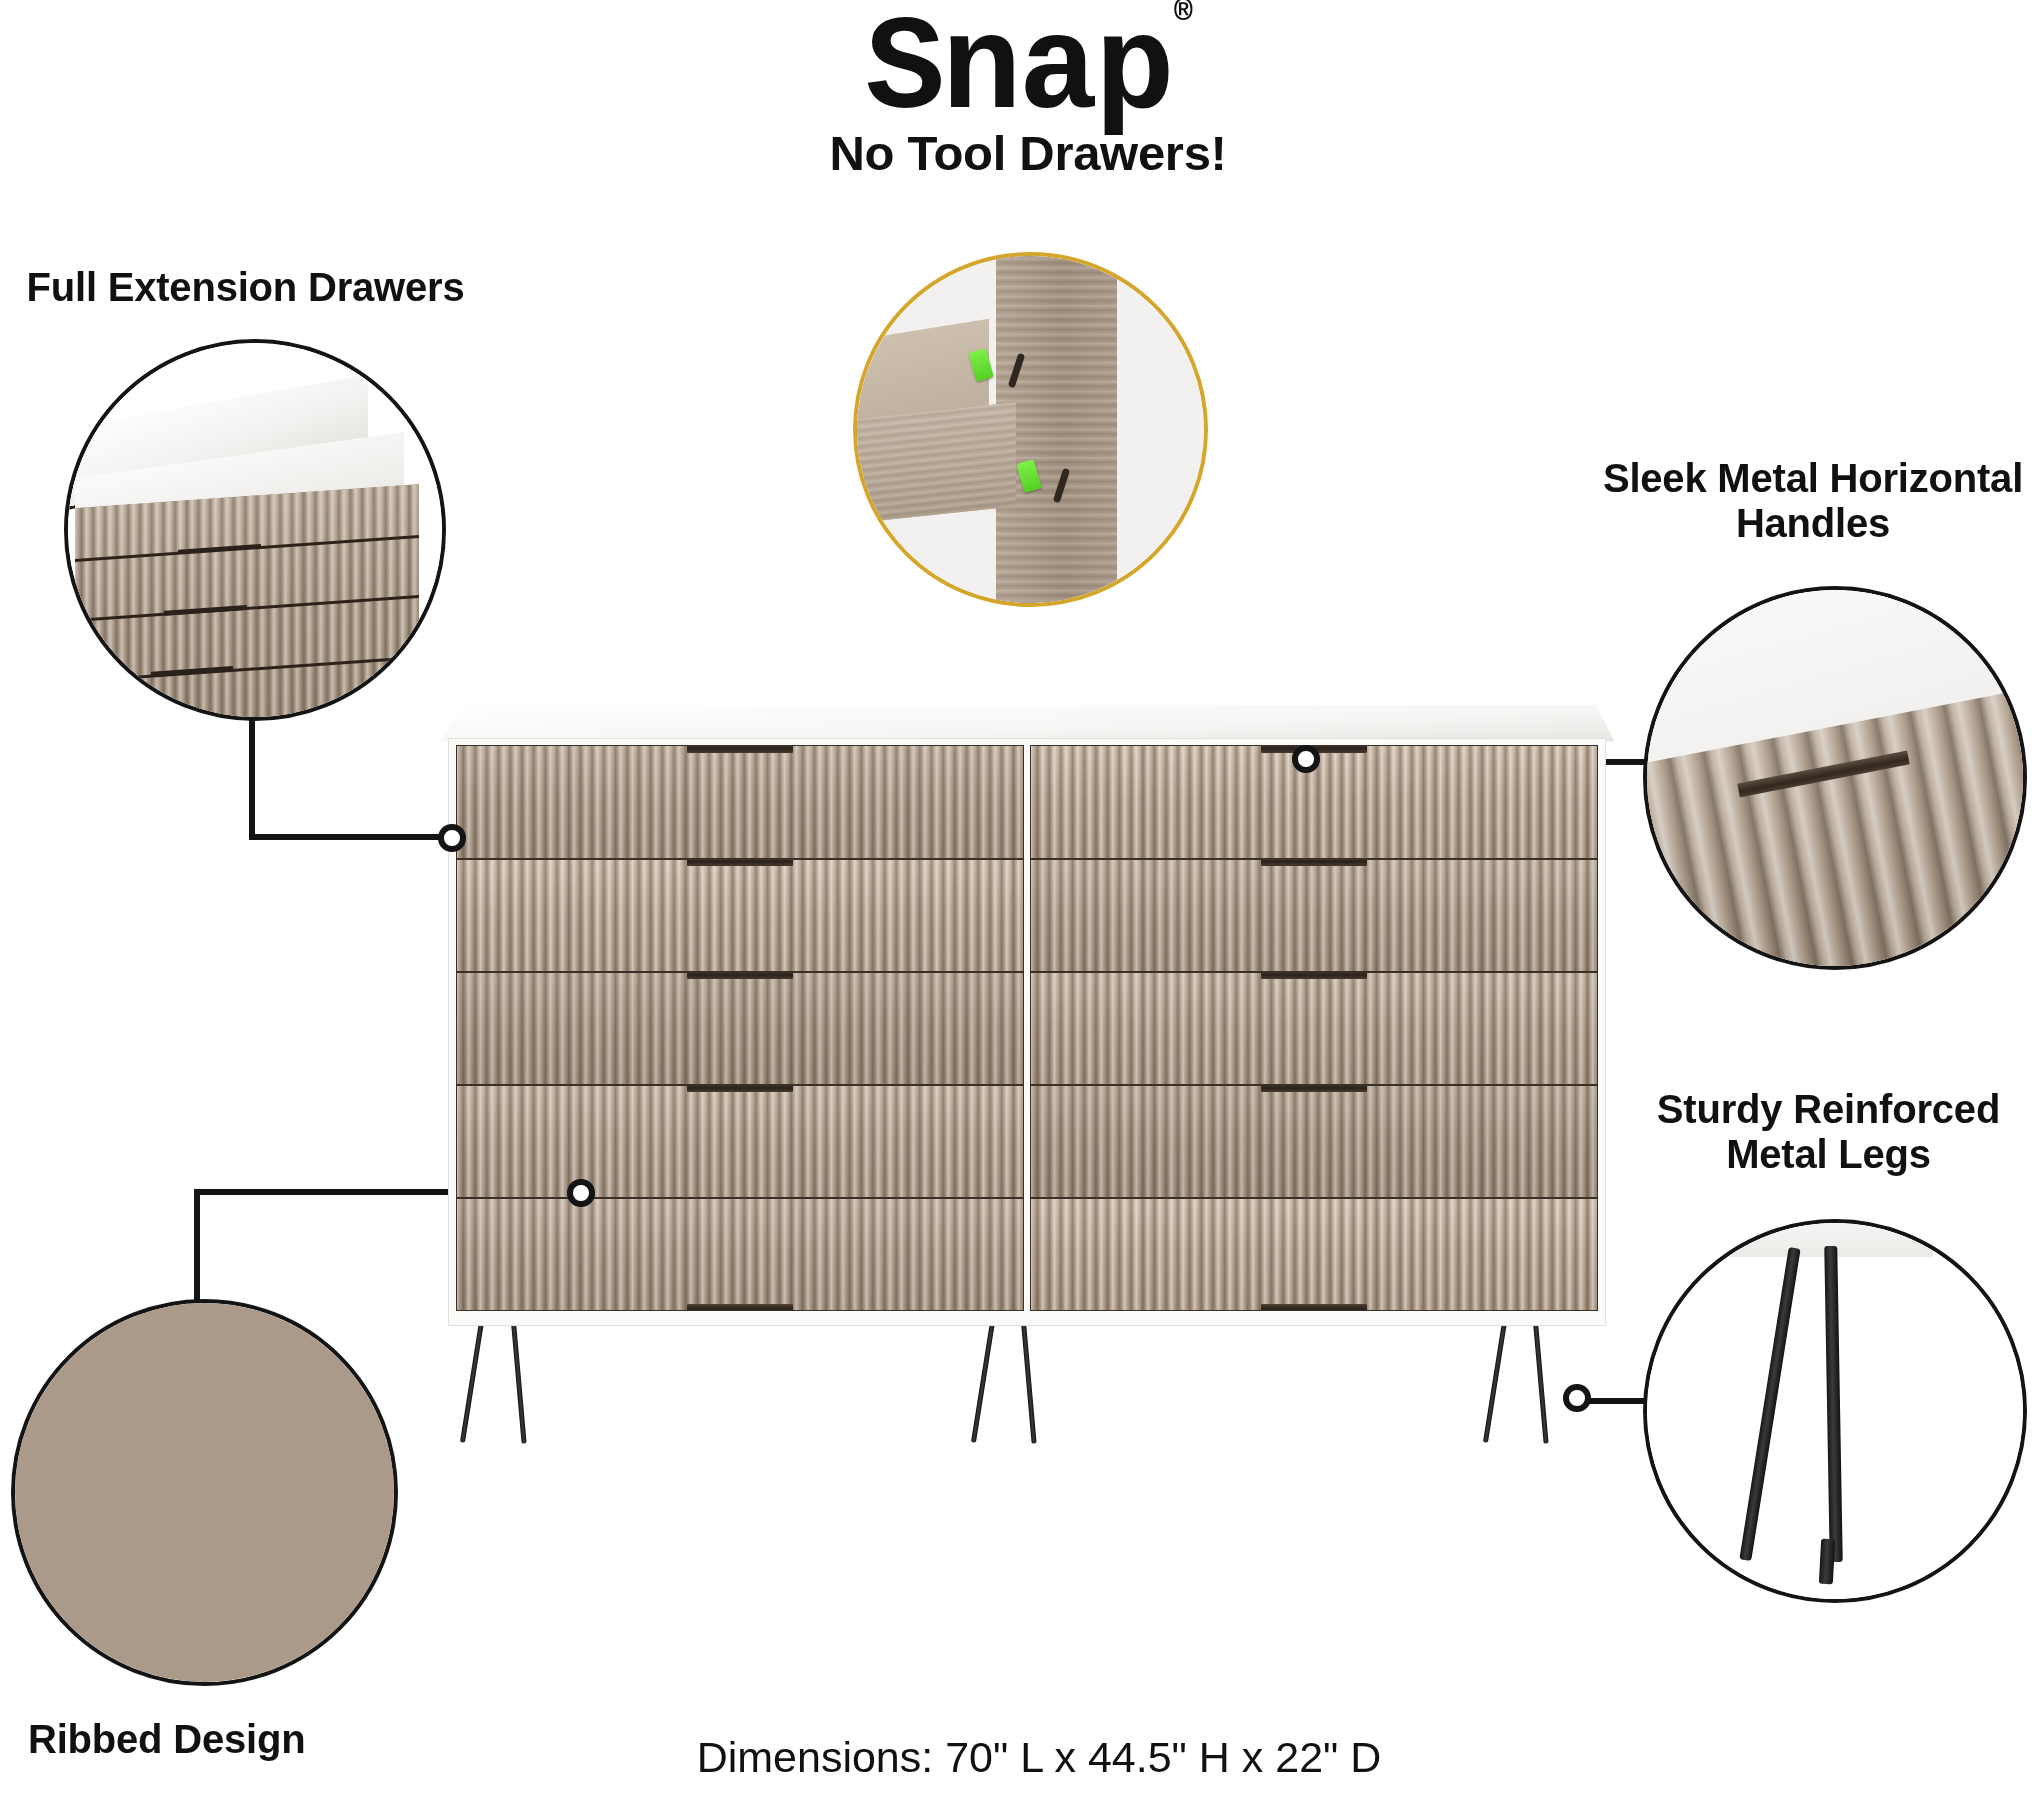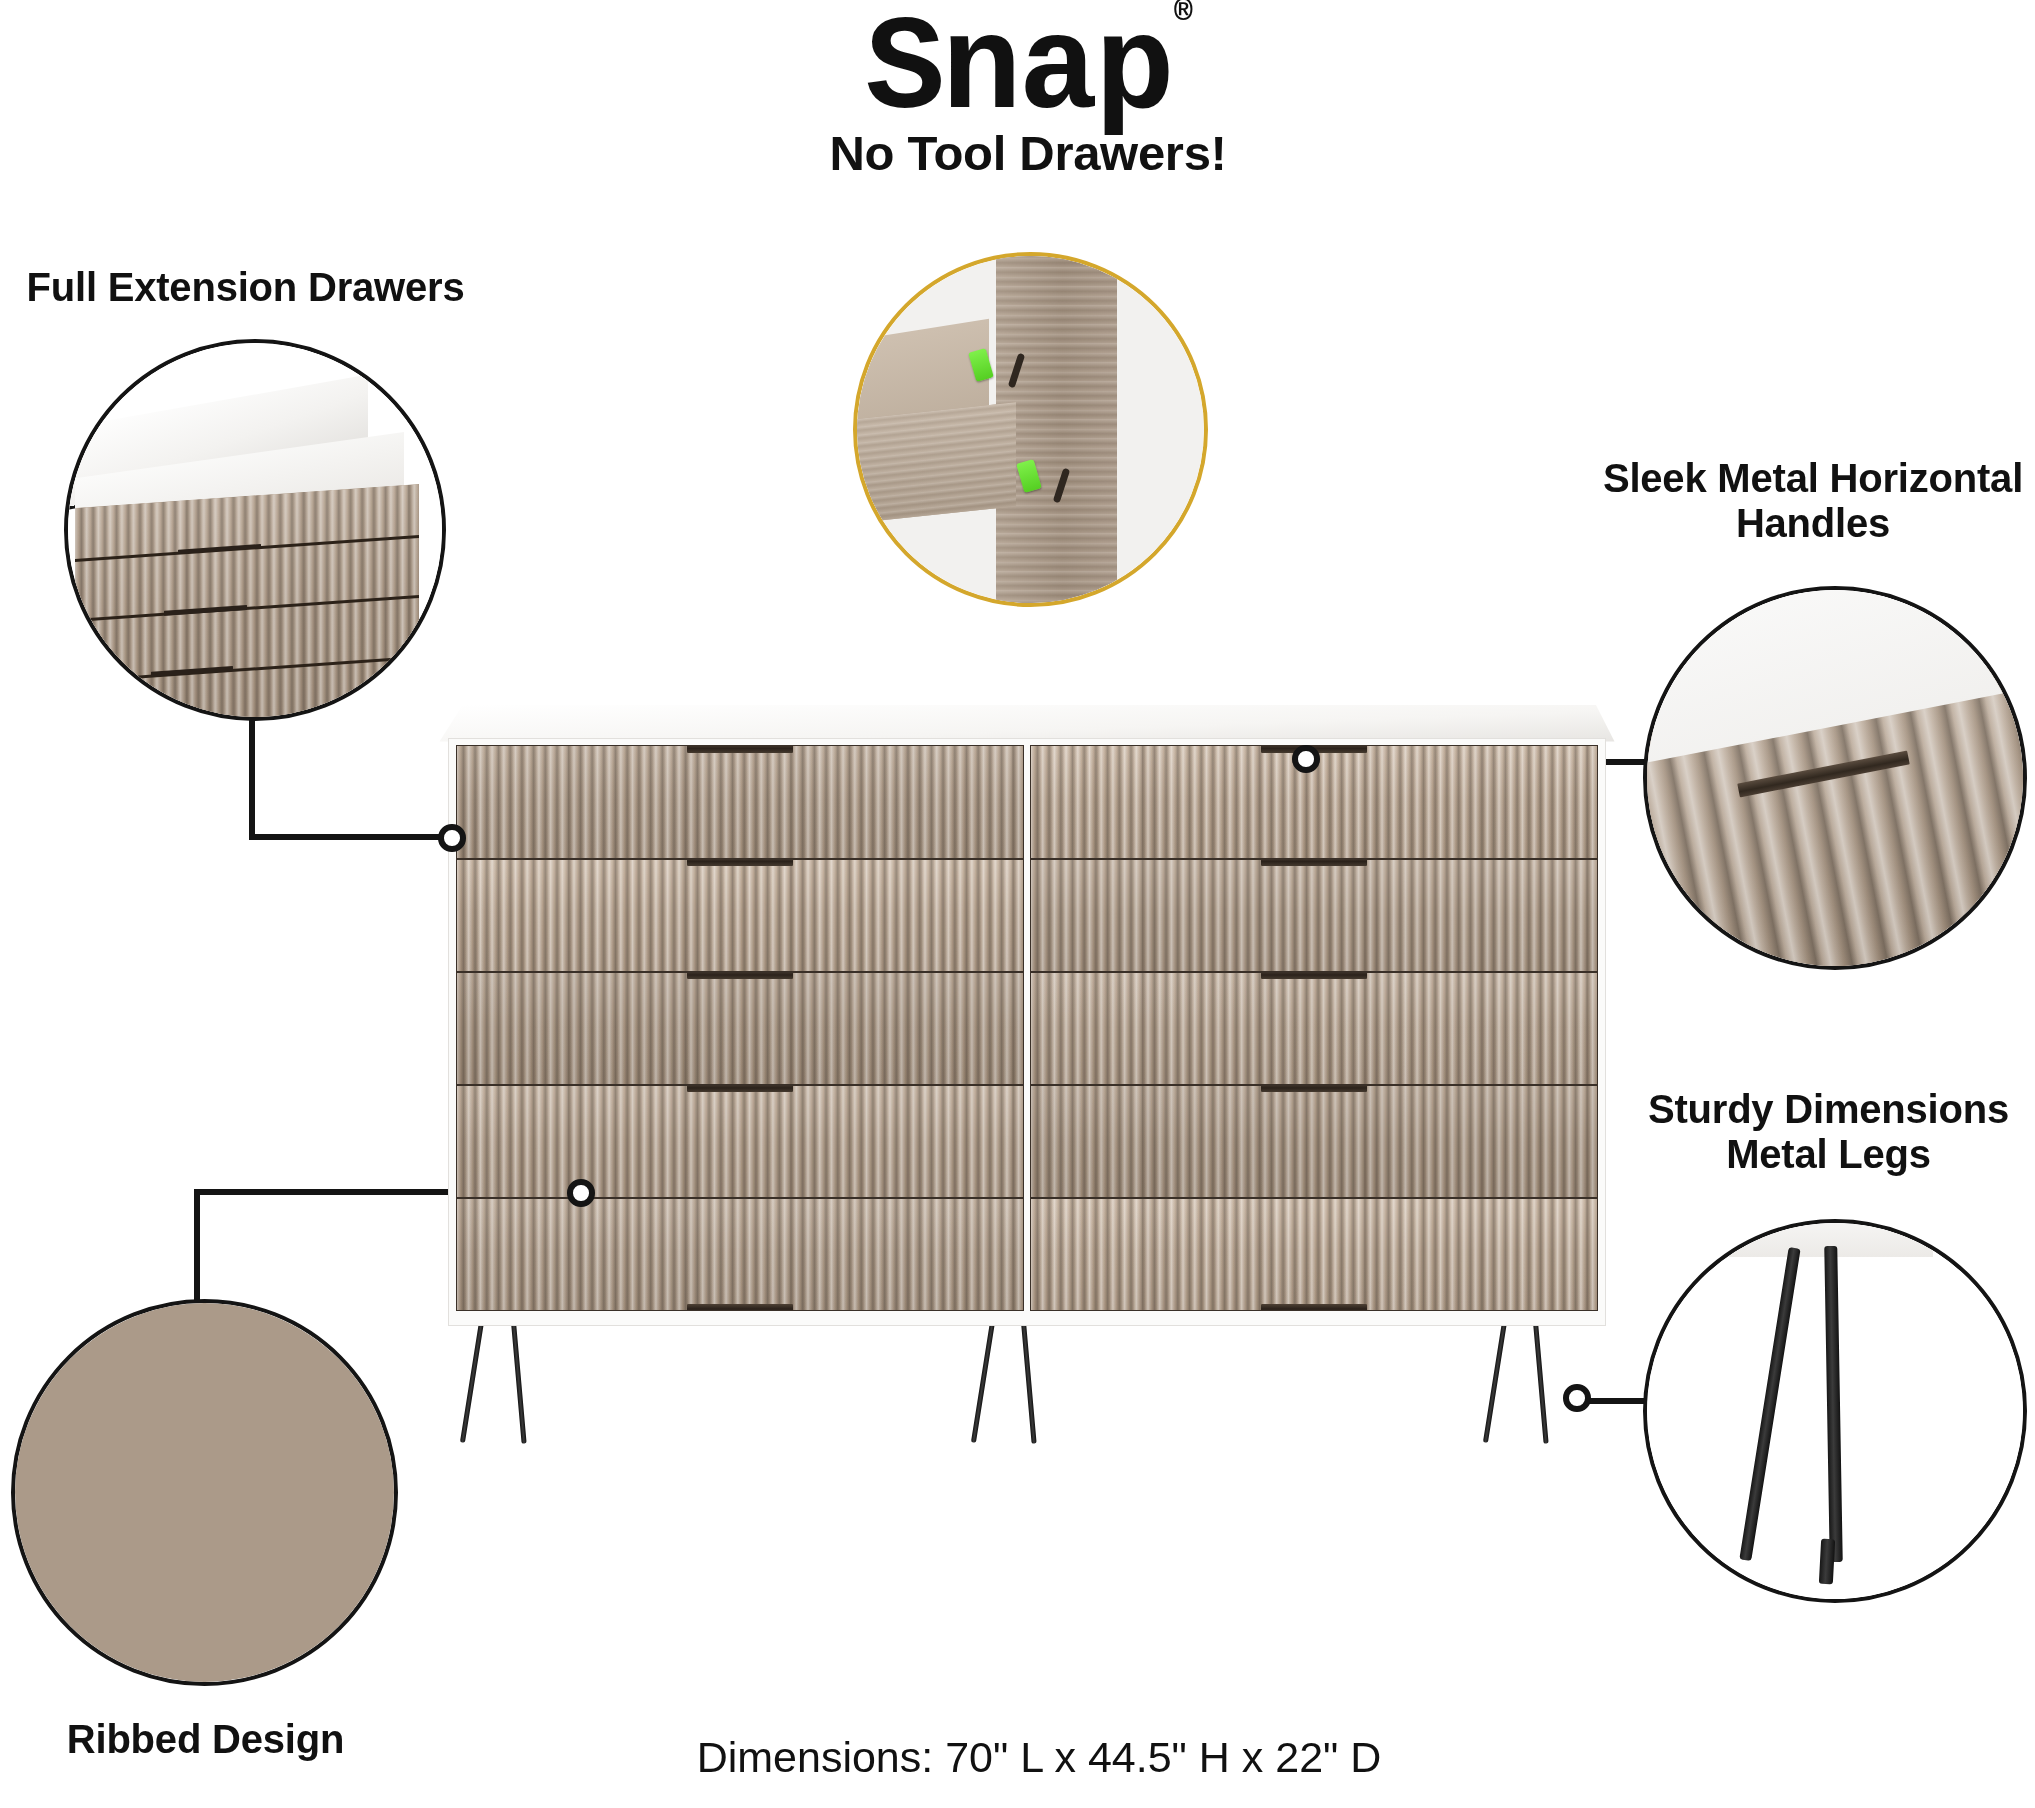--- a/index.html
+++ b/index.html
@@ -63,21 +63,21 @@
     font-size: 40px;
     font-weight: 700;
     color: #111111;
     line-height: 1.12;
     letter-spacing: -0.2px;
     white-space: pre-line;
   }
   .lbl-extension { left: 26.5px;  top: 265px;  width: 477px; text-align: left; }
   .lbl-handles   { left: 1580px; top: 456px;  width: 466px; text-align: center; }
   .lbl-legs      { left: 1622px; top: 1087px; width: 413px; text-align: center; }
-  .lbl-ribbed    { left: 20px;  top: 1717px; width: 371px; text-align: center; }
+  .lbl-ribbed    { left: 28px;  top: 1717px; width: 371px; }
 
   .dimensions-line {
     position: absolute;
     left: 583px;
     top: 1733px;
     width: 912px;
     text-align: center;
     font-size: 43px;
     font-weight: 400;
     color: #111111;
@@ -389,21 +389,21 @@
 <div class="stage">
 
   <div class="brand-block">
     <div class="brand-word"><span>Snap</span><span class="brand-reg">®</span></div>
     <div class="brand-tagline">No Tool Drawers!</div>
   </div>
 
   <div class="feature-label lbl-extension">Full Extension Drawers</div>
   <div class="feature-label lbl-handles">Sleek Metal Horizontal
 Handles</div>
-  <div class="feature-label lbl-legs">Sturdy Dimensions
+  <div class="feature-label lbl-legs">Sturdy Reinforced
 Metal Legs</div>
   <div class="feature-label lbl-ribbed">Ribbed Design</div>
 
   <div class="dimensions-line">Dimensions: 70" L x 44.5" H x 22" D</div>
 
   <div class="connector conn-v" style="left:249px; top:710px; height:130px;"></div>
   <div class="connector conn-h" style="left:249px; top:834px; width:201px;"></div>
   <div class="ring" style="left:438px; top:824px;"></div>
 
   <div class="connector conn-h" style="left:1304px; top:759px; width:352px;"></div>

